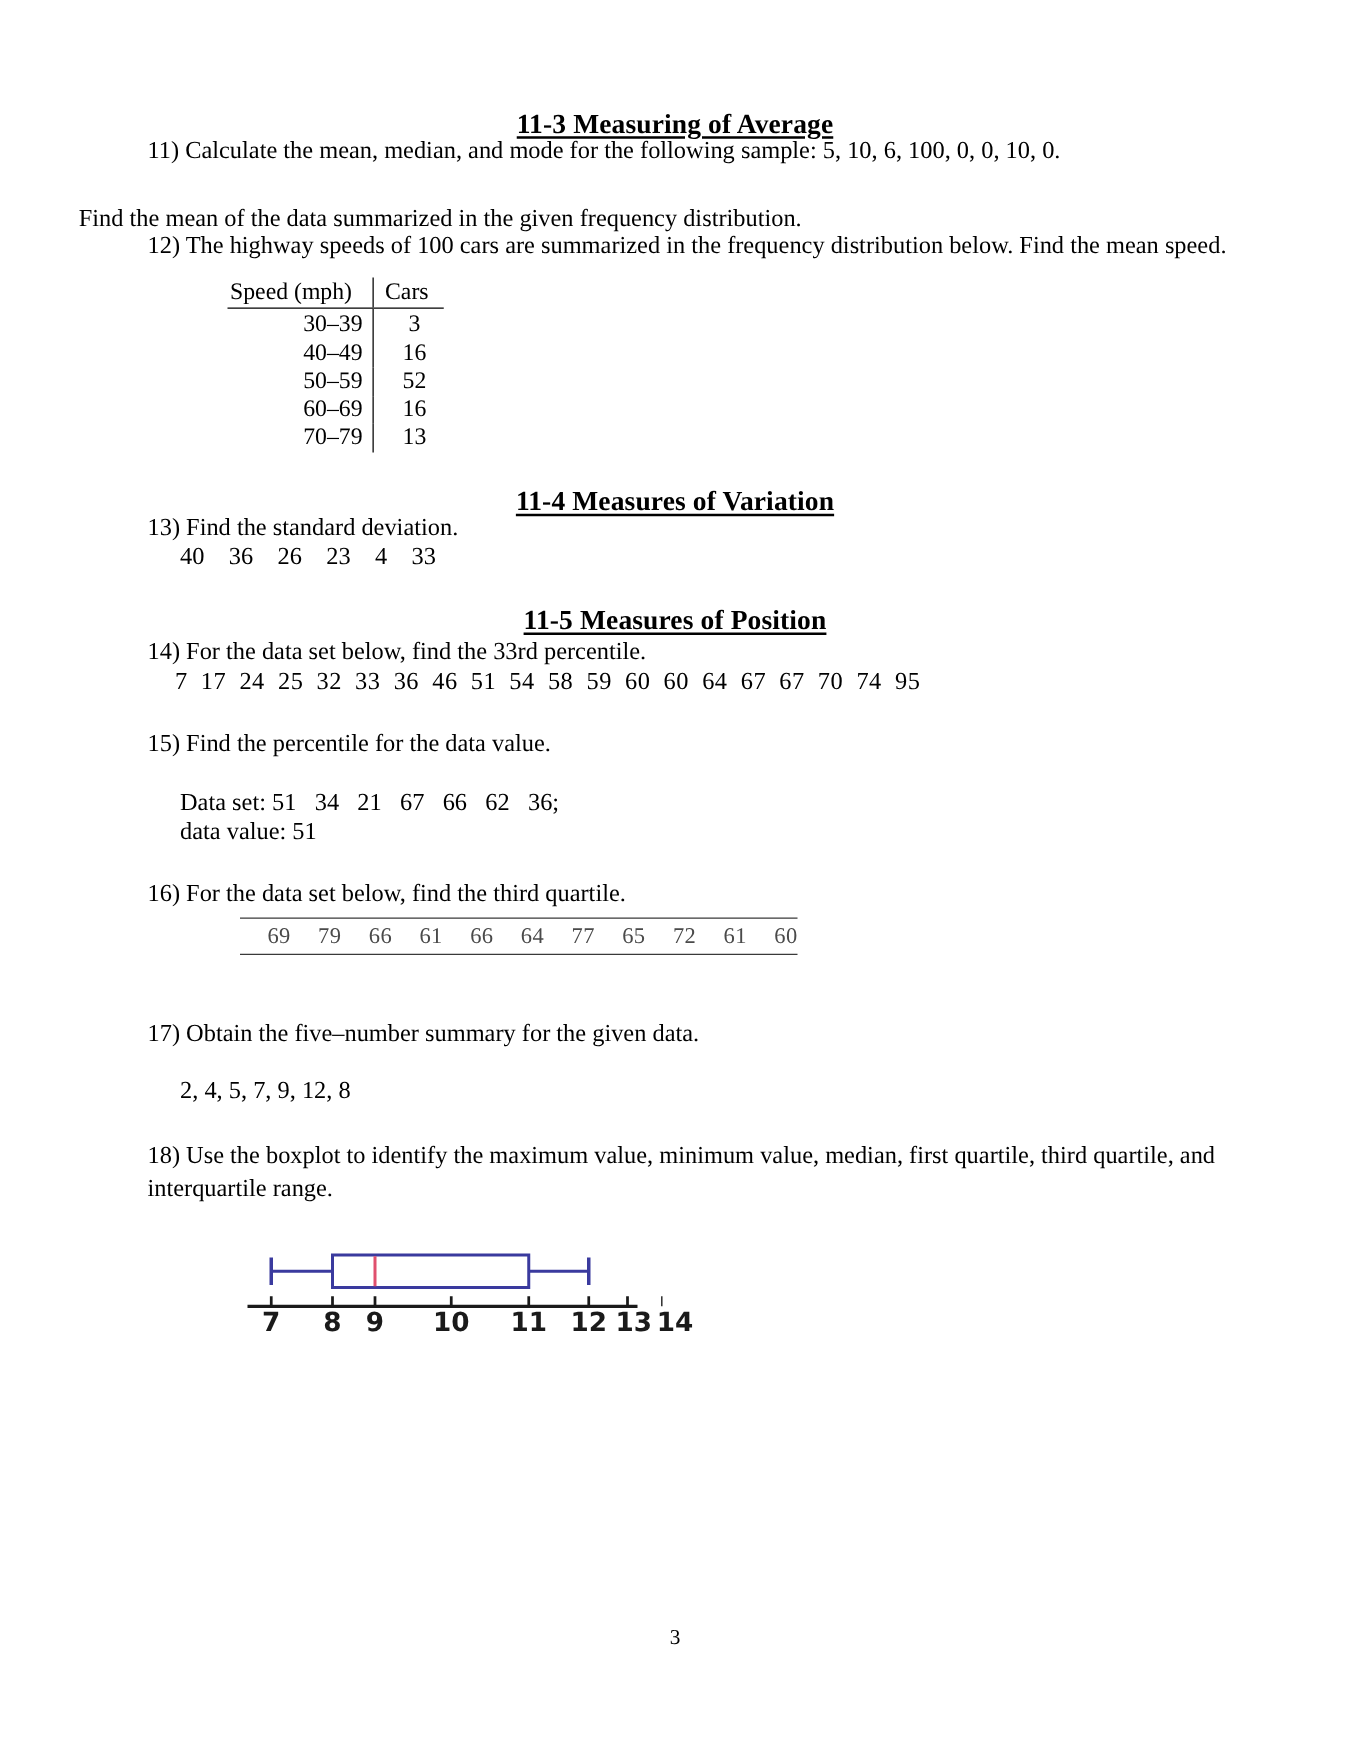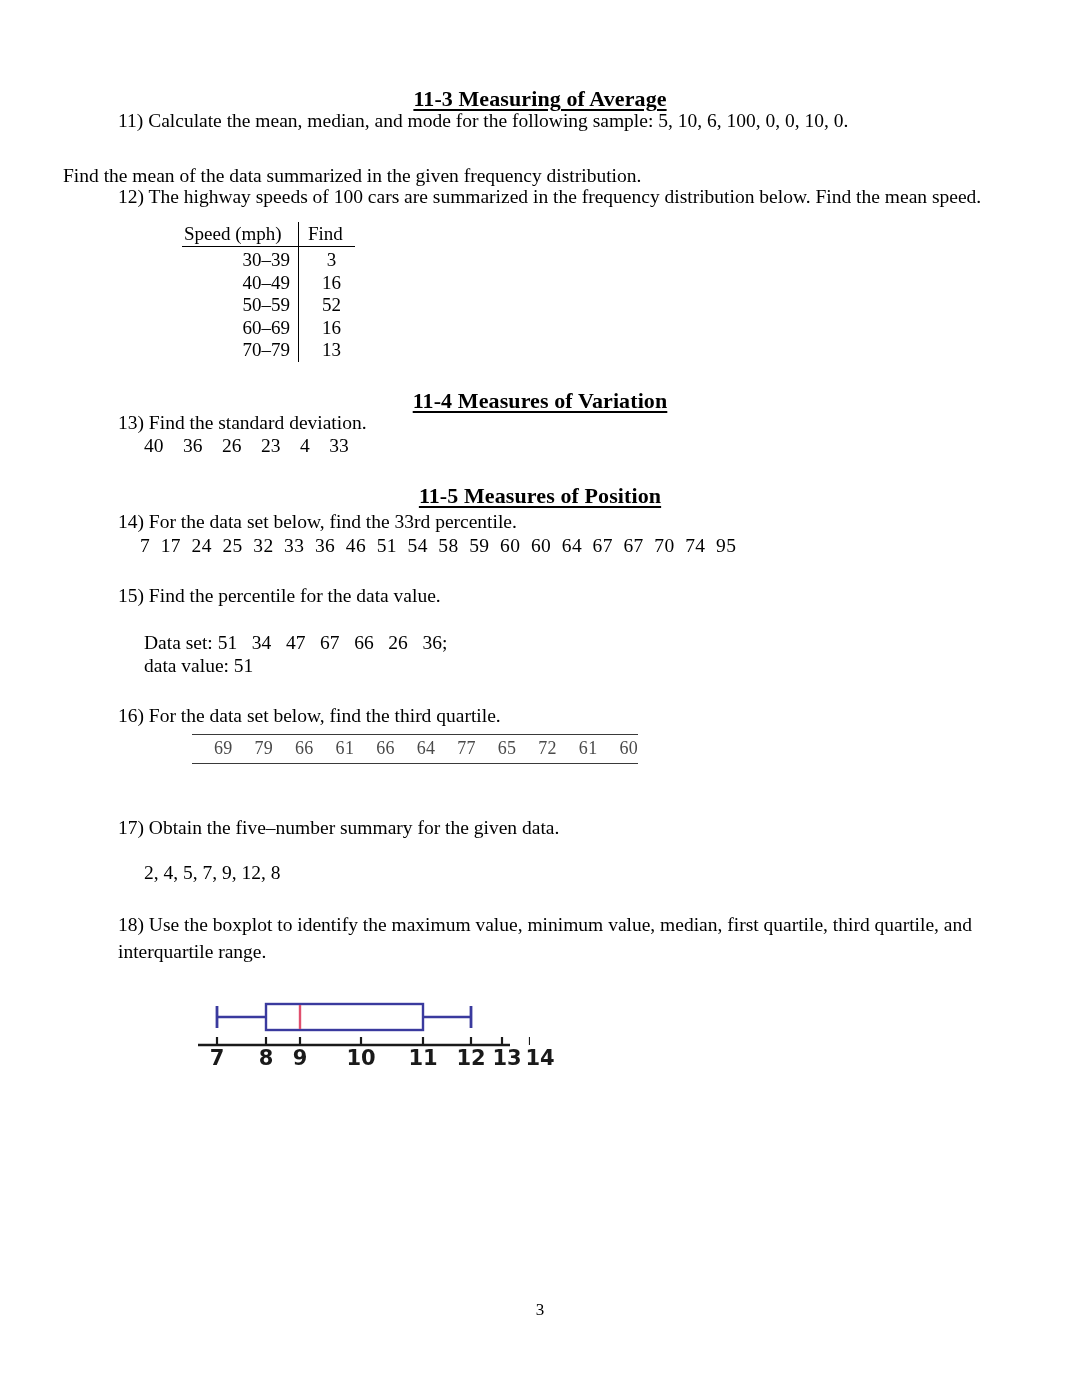--- a/index.html
+++ b/index.html
@@ -156,21 +156,21 @@
 
   <div class="para" style="left:63px; top:162px; width:900px;">Find the mean of the data summarized in the given frequency distribution.</div>
 
   <div class="para wrap" style="left:118px; top:183px; width:890px;">12) The highway speeds of 100 cars are summarized in the frequency distribution below. Find the mean speed.</div>
 
   <div id="freq-table">
     <table>
       <thead>
         <tr>
           <th class="c-speed">Speed (mph)</th>
-          <th class="c-cars">Find</th>
+          <th class="c-cars">Cars</th>
         </tr>
       </thead>
       <tbody>
         <tr>
           <td class="c-speed">30–39</td>
           <td class="c-cars">3</td>
         </tr>
         <tr>
           <td class="c-speed">40–49</td>
           <td class="c-cars">16</td>
@@ -199,21 +199,21 @@
   <div class="para" style="left:144px; top:432px; width:880px;">40    36    26    23    4    33</div>
 
   <div class="heading" style="top:483px;">
     <span class="h-underline">11-5 Measures of Position</span>
   </div>
 
   <div class="para" style="left:118px; top:508px; width:880px;">14) For the data set below, find the 33rd percentile.</div>
   <div class="para" style="left:140px; top:532px; width:900px; letter-spacing:0.4px;">7  17  24  25  32  33  36  46  51  54  58  59  60  60  64  67  67  70  74  95</div>
 
   <div class="para" style="left:118px; top:582px; width:880px;">15) Find the percentile for the data value.</div>
-  <div class="para" style="left:144px; top:629px; width:880px;">Data set: 51   34   47   67   66   26   36;</div>
+  <div class="para" style="left:144px; top:629px; width:880px;">Data set: 51   34   21   67   66   62   36;</div>
   <div class="para" style="left:144px; top:652px; width:880px;">data value: 51</div>
 
   <div class="para" style="left:118px; top:702px; width:880px;">16) For the data set below, find the third quartile.</div>
 
   <div id="q16-data">
     <div class="cells">
       <span>69</span>
       <span>79</span>
       <span>66</span>
       <span>61</span>

